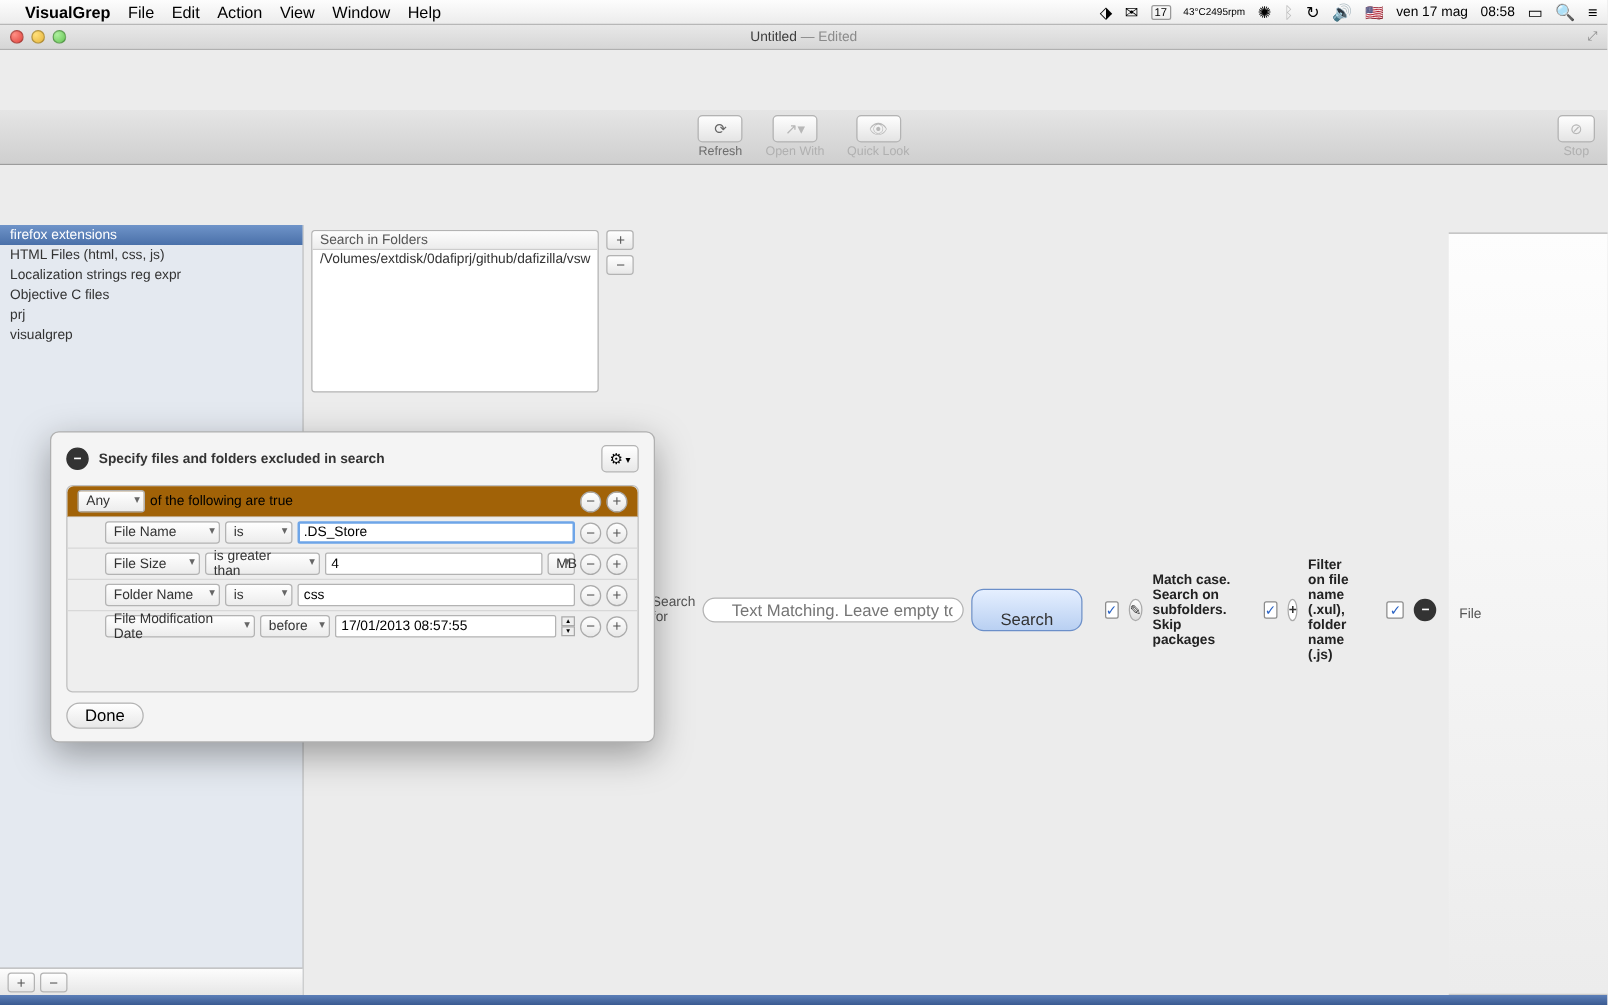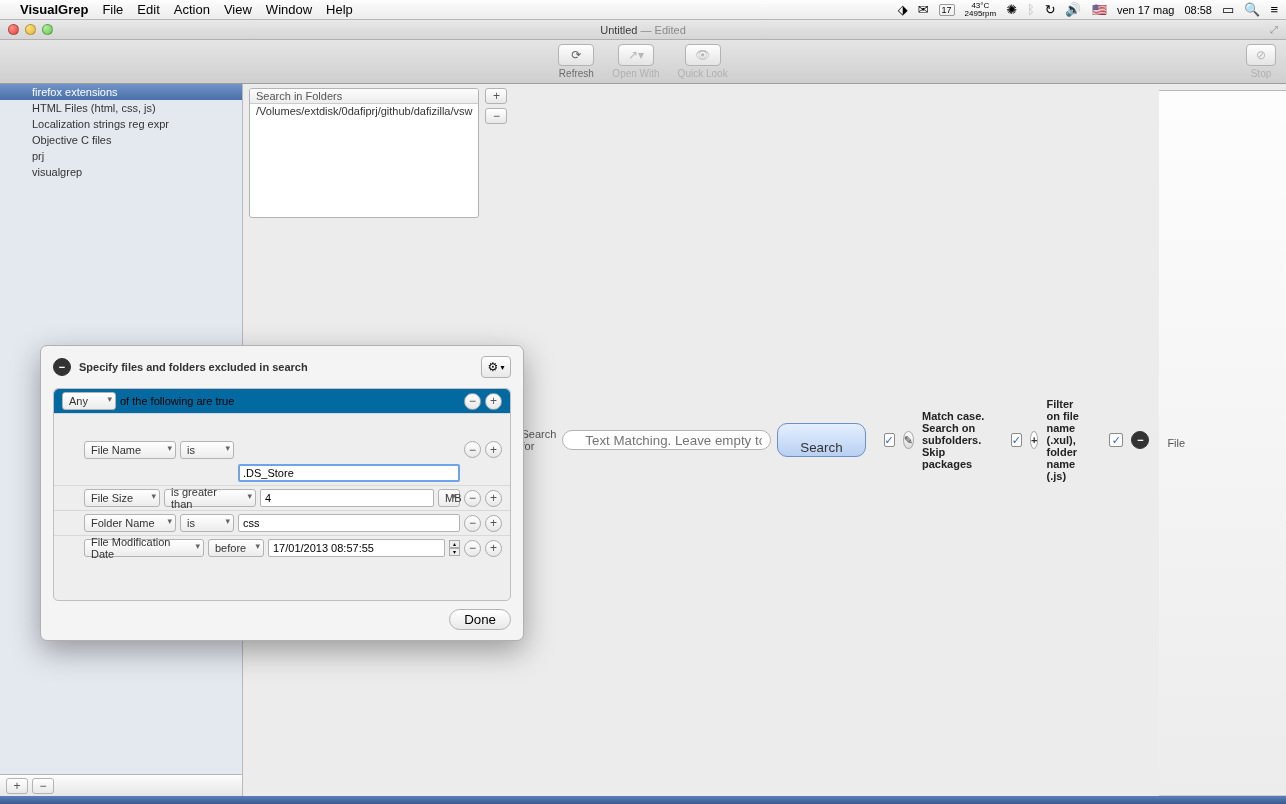--- a/index.html
+++ b/index.html
@@ -30,20 +30,21 @@
 .menubar .status-item { margin-left: 10px; font-size: 11px; display:flex; align-items:center; }
 .menubar .status-icon { font-size: 13px; }
 
 
 .window {
   position: absolute;
   top: 20px; left: 0; right: 0; bottom: 8px;
   background: #ececec;
   display: flex;
   flex-direction: column;
+  gap: 48px;
 }
 .titlebar {
   height: 20px;
   background: linear-gradient(#e8e8e8, #d6d6d6);
   border-bottom: 1px solid #b0b0b0;
   display: flex;
   align-items: center;
   padding: 0 8px;
   position: relative;
 }
@@ -98,21 +99,21 @@
 }
 .sidebar {
   width: 243px; background:#e4e9f0; border-right:1px solid #b8b8b8;
   display:flex; flex-direction:column;
 }
 .sidebar-header {
   font-weight:bold; color:#6f7f97; padding:4px 8px 2px;
   font-size:11px;
 }
 .sidebar-item {
-  padding:2px 32px; color:#333; cursor:default;
+  padding:2px 8px; color:#333; cursor:default;
 }
 .sidebar-item.selected {
   background: linear-gradient(#6f94c9,#4a70a9);
   color:#fff;
 }
 .sidebar-spacer { flex:1; }
 .sidebar-footer {
   height:22px; border-top:1px solid #b8b8b8;
   background:linear-gradient(#fdfdfd,#e6e6e6);
   display:flex; align-items:center; padding:0 6px; gap:4px;
@@ -219,21 +220,21 @@
   font-size:12px;
 }
 .rules-box {
   border:1px solid #bfbfbf; border-radius:5px; background:#eee;
   padding-bottom:40px;
 }
 .rule {
   display:flex; align-items:center; gap:4px; padding:3px 8px;
   border-bottom:1px solid #d8d8d8;
 }
-.rule.head { background:#0369a1; border-radius:5px 5px 0 0; }
+.rule.head { background:#a16207; border-radius:5px 5px 0 0; }
 .select {
   height:18px; border:1px solid #b3b3b3; border-radius:3px;
   background:linear-gradient(#fff,#ececec);
   padding:0 14px 0 6px; font-size:11px; color:#333;
   display:inline-flex; align-items:center; position:relative;
 }
 .select::after {
   content:"▾"; position:absolute; right:3px; top:1px; font-size:9px; color:#666;
 }
 .txt {
@@ -247,21 +248,21 @@
   background:linear-gradient(#fff,#e8e8e8);
   display:flex; align-items:center; justify-content:center;
   font-size:12px; color:#555;
 }
 .stepper {
   width:11px; display:flex; flex-direction:column;
 }
 .stepper .s { height:8px; border:1px solid #aaa; background:#eee;
   font-size:6px; text-align:center; line-height:6px; }
 .popover-footer {
-  display:flex; justify-content:flex-end; margin-top:8px;
+  display:flex; margin-top:8px;
 }
 .done-btn {
   height:21px; border-radius:11px; border:1px solid #b3b3b3;
   background:linear-gradient(#fff,#e8e8e8); padding:0 14px;
 }
 
 .dock-strip {
   position:absolute; bottom:0; left:0; right:0; height:8px;
   background: linear-gradient(#5c7fb8,#3a5a91);
 }
@@ -275,21 +276,21 @@
   <span class="menu-item">File</span>
   <span class="menu-item">Edit</span>
   <span class="menu-item">Action</span>
   <span class="menu-item">View</span>
   <span class="menu-item">Window</span>
   <span class="menu-item">Help</span>
   <span class="spacer"></span>
   <span class="status-item status-icon">⬗</span>
   <span class="status-item status-icon">✉</span>
   <span class="status-item" style="border:1px solid #999;border-radius:2px;padding:0 2px;font-size:9px;">17</span>
-  <span class="status-item" style="flex-direction:column;line-height:8px;font-size:8px;">
+  <span class="status-item" style="line-height:8px;font-size:8px;">
     <span>43°C</span>
     <span>2495rpm</span>
   </span>
   <span class="status-item status-icon">✺</span>
   <span class="status-item status-icon" style="color:#bbb;">ᛒ</span>
   <span class="status-item status-icon">↻</span>
   <span class="status-item status-icon">🔊</span>
   <span class="status-item" style="font-size:12px;">🇺🇸</span>
   <span class="status-item">ven 17 mag</span>
   <span class="status-item">08:58</span>
@@ -424,21 +425,21 @@
       <span>of the following are true</span>
       <span class="rule-spacer"></span>
       <span class="circ">−</span>
       <span class="circ">+</span>
     </div>
 
     <div class="rule">
       <span style="width:18px;"></span>
       <span class="select" style="width:92px;">File Name</span>
       <span class="select" style="width:54px;">is</span>
-      <input class="txt focused" style="flex: 1 1 0%; margin-top: 47px;" value=".DS_Store">
+      <input class="txt focused" style="flex: 1 1 0%;" value=".DS_Store">
       <span class="circ">−</span>
       <span class="circ">+</span>
     </div>
 
     <div class="rule">
       <span style="width:18px;"></span>
       <span class="select" style="width:76px;">File Size</span>
       <span class="select" style="width:92px;">is greater than</span>
       <input class="txt" style="flex: 1 1 0%;" value="4">
       <span class="select" style="width:20px;">MB</span>

